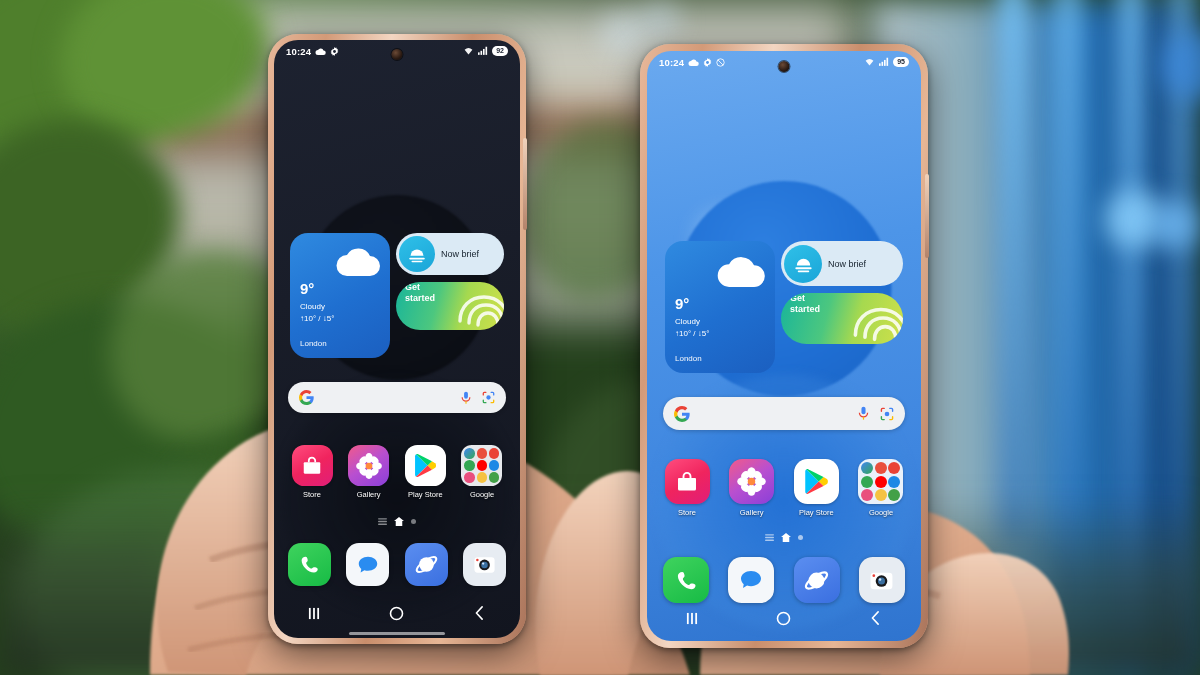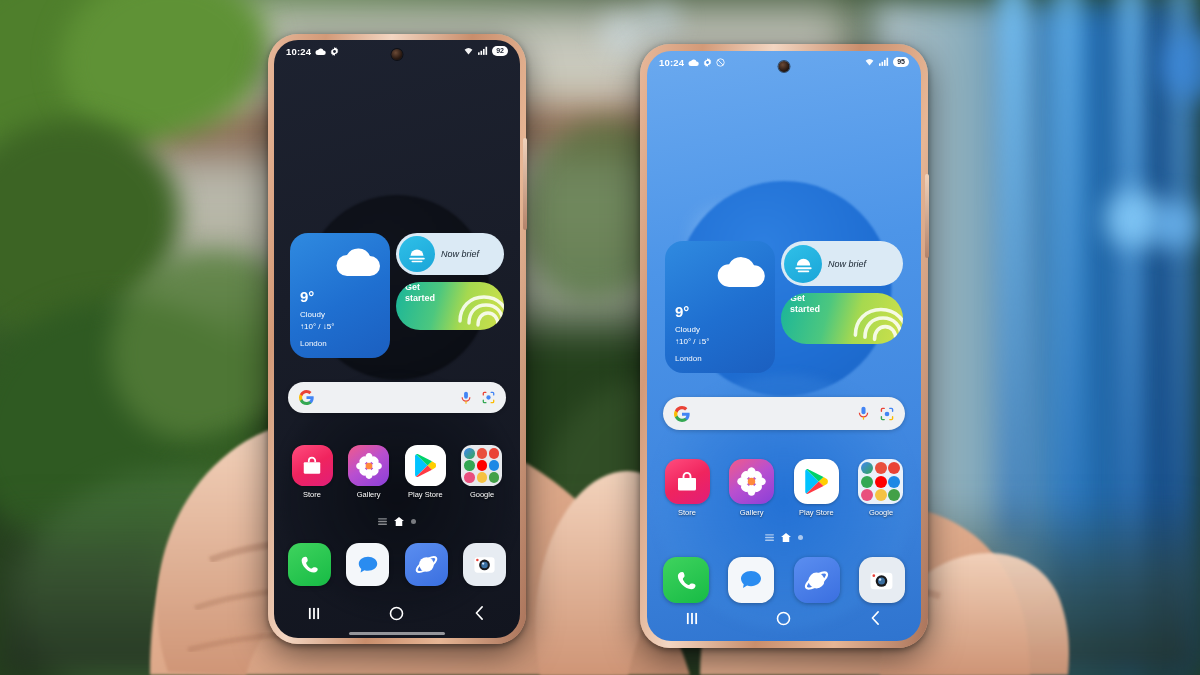--- a/index.html
+++ b/index.html
@@ -142,27 +142,27 @@
     background:linear-gradient(150deg,#2f8ae0 0%, #1f6fd0 55%, #1b5fc0 100%);
     color:#fff; flex-shrink:0;
   }
   .w-weather .cloud {
     position:absolute; right:8px; top:10px;
   }
   .w-weather .wtext { position:absolute; left:10px; bottom:8px; }
   .w-temp { font-size:15px; font-weight:700; line-height:1.1; margin-bottom:4px; }
   .w-cond { font-size:8px; line-height:1.45; font-weight:400; }
   .w-hl { font-size:8px; line-height:1.45; }
-  .w-city { font-size:8px; line-height:1.45; margin-top:6px; opacity:.96; }
+  .w-city { font-size:8px; line-height:1.45; margin-top:14px; opacity:.96; }
 
   .w-right { display:flex; flex-direction:column; gap:7px; }
   .pill-brief {
     border-radius:40px; background:#dbeaf5;
     display:flex; align-items:center; gap:6px; padding-left:3px;
-    position:relative; overflow:hidden;font-style:italic;
+    position:relative; overflow:hidden;
   }
   .brief-ic {
     border-radius:50%;
     background:linear-gradient(150deg,#2fc0e8 0%, #1aa5d8 100%);
     display:flex; align-items:center; justify-content:center; flex-shrink:0;
   }
   .pill-brief span { font-size:9px; color:#14202c; font-weight:500; }
 
   .pill-start {
     border-radius:40px; position:relative; overflow:hidden;

